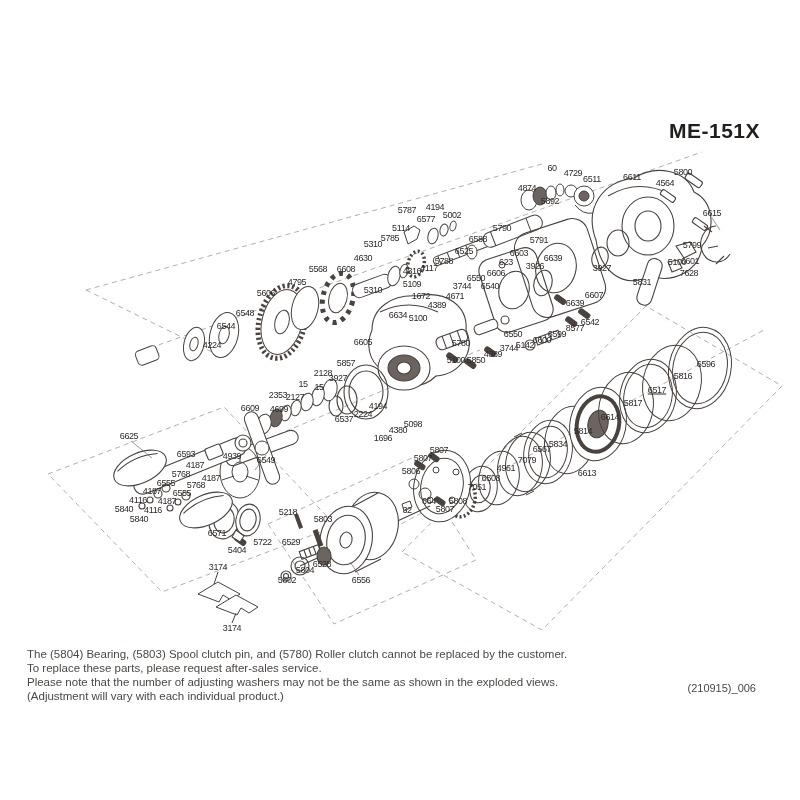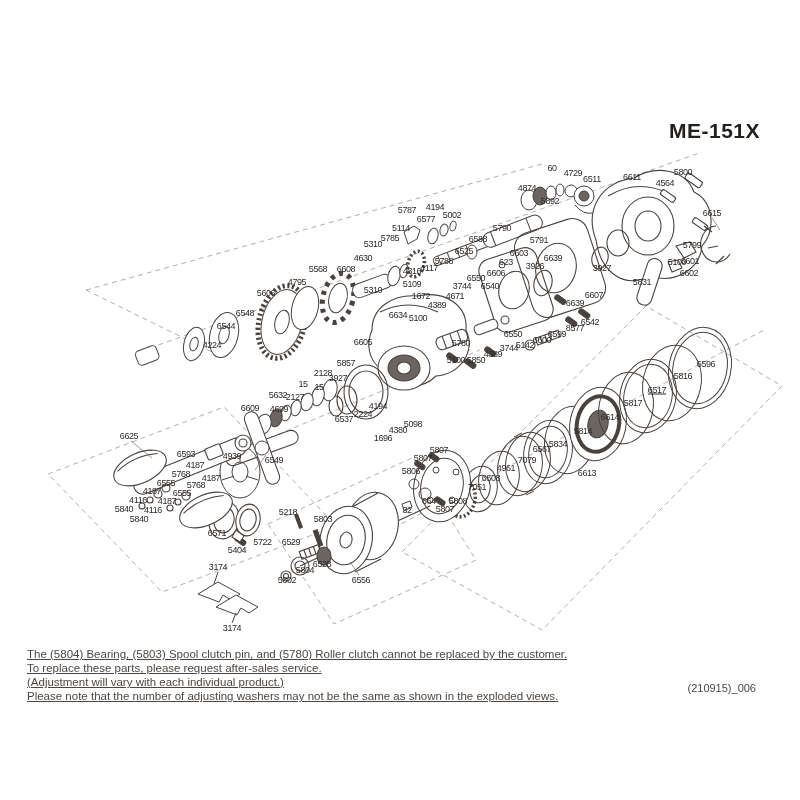--- a/index.html
+++ b/index.html
@@ -4,21 +4,21 @@
 <style>
   html,body{margin:0;padding:0;background:#fff;}
   .stage{position:relative;width:800px;height:800px;background:#ffffff;overflow:hidden;
          font-family:"Liberation Sans",sans-serif;}
   .art{position:absolute;left:0;top:0;}
   .title{position:absolute;top:119px;right:40px;font-size:21px;font-weight:bold;
          color:#231f1c;letter-spacing:.5px;}
   .labels{position:absolute;left:0;top:0;width:800px;height:800px;}
   .part-label{position:absolute;transform:translate(-50%,-50%);font-size:9px;
               color:#2e2a28;letter-spacing:-.4px;white-space:nowrap;line-height:1;}
-  .notes{position:absolute;left:27px;top:647px;font-size:11.5px;color:#4c4743;line-height:14px;text-decoration:underline;}
+  .notes{position:absolute;left:27px;top:647px;font-size:11.5px;color:#4c4743;line-height:14px;}
   .notes p{margin:0;}
   .doc-code{position:absolute;right:44px;top:682px;font-size:11px;color:#4c4743;}
 </style>
 </head>
 <body>
 
 <div class="stage">
 
   <svg class="art" width="800" height="800" viewBox="0 0 800 800">
 
@@ -316,21 +316,21 @@
       <span class="part-label" style="left: 573px; top: 173px;">4729</span>
       <span class="part-label" style="left: 550px; top: 201px;">5892</span>
       <span class="part-label" style="left: 592px; top: 179px;">6511</span>
       <span class="part-label" style="left: 632px; top: 177px;">6611</span>
       <span class="part-label" style="left: 665px; top: 183px;">4564</span>
       <span class="part-label" style="left: 683px; top: 172px;">5800</span>
       <span class="part-label" style="left: 692px; top: 208px; margin-top: 37px;">5799</span>
       <span class="part-label" style="left: 712px; top: 213px;">6615</span>
       <span class="part-label" style="left: 677px; top: 262px;">5100</span>
       <span class="part-label" style="left: 690px; top: 261px;">6601</span>
-      <span class="part-label" style="left: 689px; top: 273px;">6602</span>
+      <span class="part-label" style="left: 689px; top: 273px;">7628</span>
       <span class="part-label" style="left: 642px; top: 282px;">5831</span>
       <span class="part-label" style="left: 602px; top: 268px;">3927</span>
       <span class="part-label" style="left: 594px; top: 295px;">6607</span>
       <span class="part-label" style="left: 553px; top: 258px;">6639</span>
       <span class="part-label" style="left: 575px; top: 303px;">6639</span>
       <span class="part-label" style="left: 590px; top: 322px;">6542</span>
       <span class="part-label" style="left: 575px; top: 328px;">8577</span>
       <span class="part-label" style="left: 407px; top: 210px;">5787</span>
       <span class="part-label" style="left: 435px; top: 207px;">4194</span>
       <span class="part-label" style="left: 426px; top: 219px;">6577</span>
@@ -376,25 +376,25 @@
       <span class="part-label" style="left: 493px; top: 354px;">4389</span>
       <span class="part-label" style="left: 509px; top: 348px;">3744</span>
       <span class="part-label" style="left: 525px; top: 345px;">5142</span>
       <span class="part-label" style="left: 513px; top: 334px;">6550</span>
       <span class="part-label" style="left: 542px; top: 340px;">6600</span>
       <span class="part-label" style="left: 557px; top: 334px;">6599</span>
       <span class="part-label" style="left: 323px; top: 373px;">2128</span>
       <span class="part-label" style="left: 303px; top: 384px;">15</span>
       <span class="part-label" style="left: 319px; top: 387px;">15</span>
       <span class="part-label" style="left: 295px; top: 397px;">2127</span>
-      <span class="part-label" style="left: 278px; top: 395px;">5632</span>
+      <span class="part-label" style="left: 278px; top: 395px;">2353</span>
       <span class="part-label" style="left: 250px; top: 408px;">6609</span>
       <span class="part-label" style="left: 279px; top: 409px;">4699</span>
       <span class="part-label" style="left: 232px; top: 425px; margin-top: 31px;">4939</span>
-      <span class="part-label" style="left: 266px; top: 460px; margin-left: 8px;">6549</span>
+      <span class="part-label" style="left: 266px; top: 460px;">6549</span>
       <span class="part-label" style="left: 344px; top: 419px;">6537</span>
       <span class="part-label" style="left: 363px; top: 414px;">2224</span>
       <span class="part-label" style="left: 378px; top: 406px;">4194</span>
       <span class="part-label" style="left: 413px; top: 424px;">5098</span>
       <span class="part-label" style="left: 398px; top: 430px;">4380</span>
       <span class="part-label" style="left: 383px; top: 438px;">1696</span>
       <span class="part-label" style="left: 706px; top: 364px;">6596</span>
       <span class="part-label" style="left: 683px; top: 376px;">5816</span>
       <span class="part-label" style="left: 657px; top: 390px; text-decoration: underline;">6517</span>
       <span class="part-label" style="left: 633px; top: 403px;">5817</span>
@@ -438,18 +438,18 @@
       <span class="part-label" style="left: 291px; top: 542px;">6529</span>
       <span class="part-label" style="left: 322px; top: 564px;">6528</span>
       <span class="part-label" style="left: 305px; top: 570px;">5804</span>
       <span class="part-label" style="left: 287px; top: 580px;">5802</span>
       <span class="part-label" style="left: 361px; top: 580px;">6556</span>
     </div>
 
   <div class="notes">
     <p>The (5804) Bearing, (5803) Spool clutch pin, and (5780) Roller clutch cannot be replaced by the customer.</p>
     <p>To replace these parts, please request after-sales service.</p>
+    <p>Please note that the number of adjusting washers may not be the same as shown in the exploded views.</p>
     <p>(Adjustment will vary with each individual product.)</p>
-    <p>Please note that the number of adjusting washers may not be the same as shown in the exploded views.</p>
   </div>
 
   <div class="doc-code">(210915)_006</div>
 </div>
 
 </body></html>

